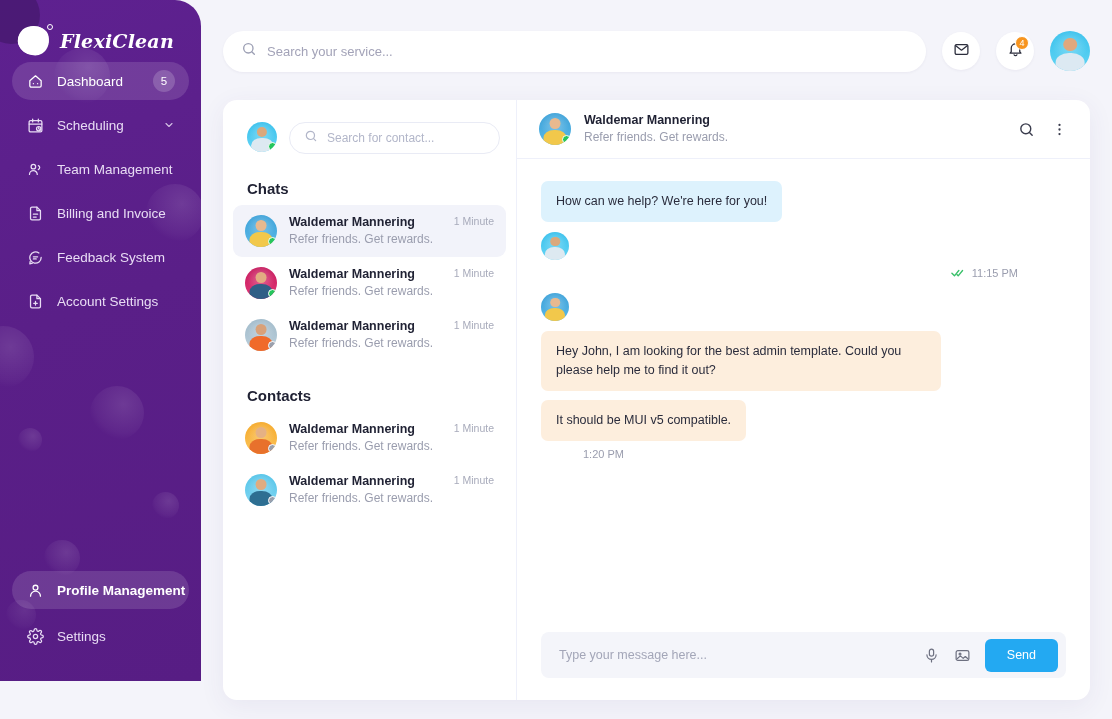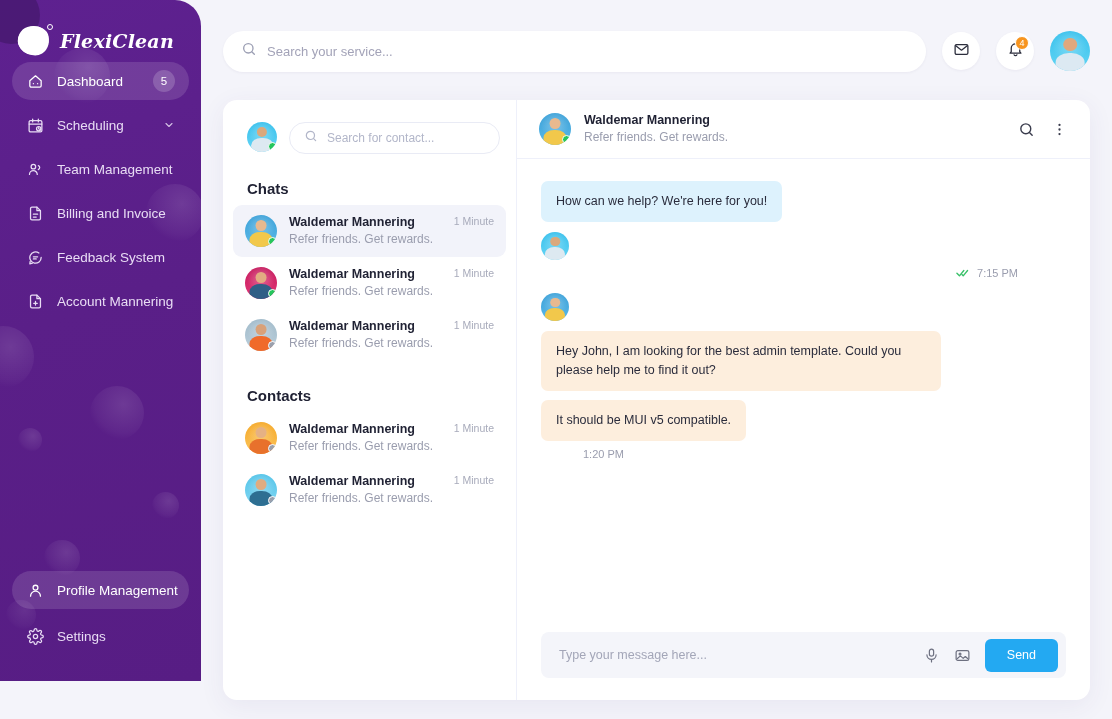--- a/index.html
+++ b/index.html
@@ -84,21 +84,21 @@
   .nav-badge {
     min-width: 22px; height: 22px; border-radius: 11px;
     background: rgba(255,255,255,.18); color: #fff;
     font-size: 11.5px; display: flex; align-items: center; justify-content: center;
     padding: 0 6px;
   }
   .chev { width: 12px; height: 12px; opacity: .85; }
 
   .nav-bottom { position: absolute; left: 12px; bottom: 18px; width: 177px; z-index: 2; }
   .nav-bottom .nav-item { margin-bottom: 8px; }
-  .nav-bottom .nav-item.highlight { background: rgba(255,255,255,.13); color:#fff; font-weight:400; }
+  .nav-bottom .nav-item.highlight { background: rgba(255,255,255,.13); color:#fff; font-weight:700; }
 
   
   .main { flex: 1 1 auto; position: relative; height: 719px; padding: 0 22px; }
 
   .topbar { display: flex; align-items: center; gap: 16px; height: 100px; padding-top: 2px; }
   .search-pill {
     flex: 1 1 auto; height: 41px; max-width: 718px;
     background: #fff; border-radius: 21px;
     display: flex; align-items: center; gap: 10px; padding: 0 18px;
     box-shadow: 0 1px 3px rgba(32,28,70,.05);
@@ -312,21 +312,21 @@
       </div>
 
       <div class="nav-item">
         <span class="ico">
           <svg viewBox="0 0 24 24" fill="none" stroke="currentColor" stroke-width="1.8" stroke-linecap="round" stroke-linejoin="round">
             <path d="M14 3H7a2 2 0 0 0-2 2v14a2 2 0 0 0 2 2h10a2 2 0 0 0 2-2V8z"></path>
               <path d="M14 3v5h5"></path>
               <path d="M12 12v5M9.5 14.5h5"></path>
           </svg>
         </span>
-        <span class="nav-label">Account Mannering</span>
+        <span class="nav-label">Account Settings</span>
       </div>
     </nav>
 
     <div class="nav-bottom">
       <div class="nav-item highlight">
         <span class="ico">
           <svg viewBox="0 0 24 24" fill="none" stroke="currentColor" stroke-width="1.8" stroke-linecap="round" stroke-linejoin="round">
             <circle cx="12" cy="8" r="3.4"></circle>
               <path d="M5 20a7 7 0 0 1 14 0"></path>
           </svg>
@@ -522,21 +522,21 @@
                 <div class="body" style="background:#dde9f1"></div>
             </div>
           </div>
           <div class="stamp out">
             <span class="ticks">
               <svg viewBox="0 0 24 16" fill="none" stroke="#3ac16a" stroke-width="2.2" stroke-linecap="round" stroke-linejoin="round">
                   <path d="M1.5 8.5 5.5 12.5 12.5 4"></path>
                   <path d="M9.5 10.5 11.5 12.5 18.5 4"></path>
                 </svg>
             </span>
-            <span>7:15 PM</span>
+            <span>11:15 PM</span>
           </div>
 
           <div class="msg-group in" style="margin-top:14px">
             <div class="av" style="width:28px;height:28px;background:linear-gradient(180deg,#3aa0d8,#5bb9e8)">
               <div class="face"></div>
                 <div class="head" style="background:#e8b98f"></div>
                 <div class="body" style="background:#f2c84b"></div>
             </div>
             <div class="bubbles">
               <div class="bubble-msg in">Hey John, I am looking for the best admin template. Could you please help me to find it out?</div>

